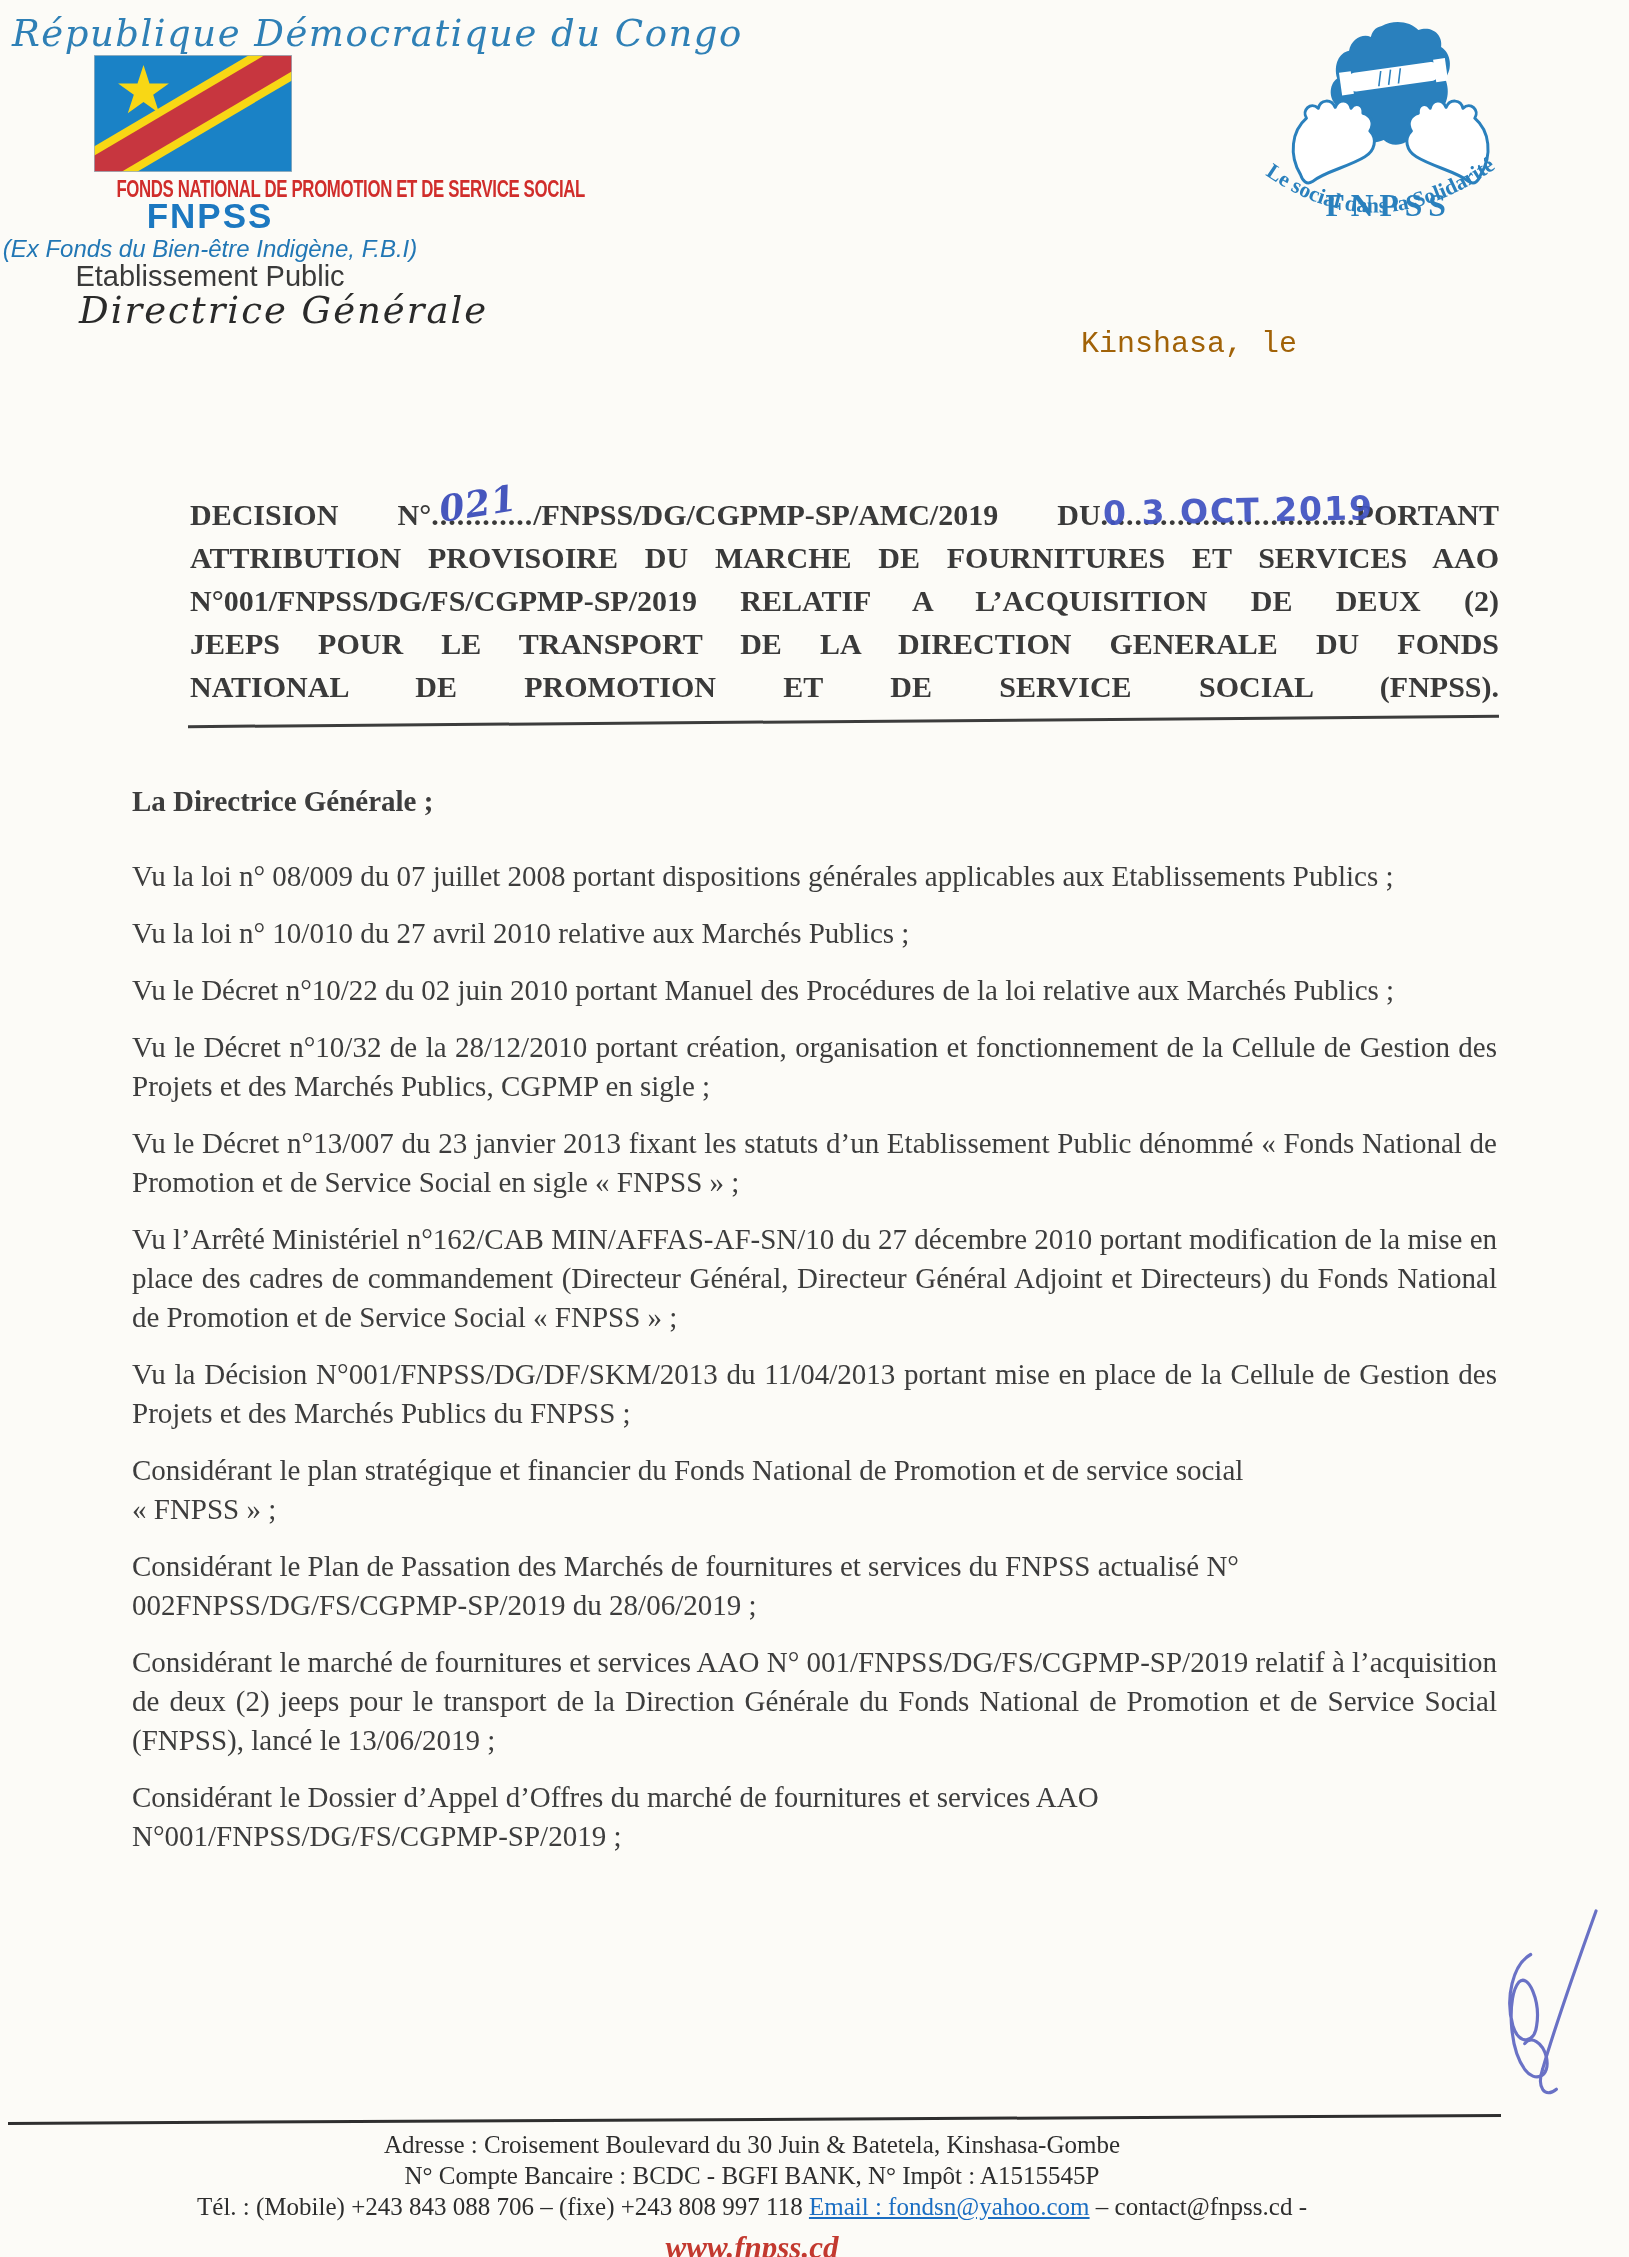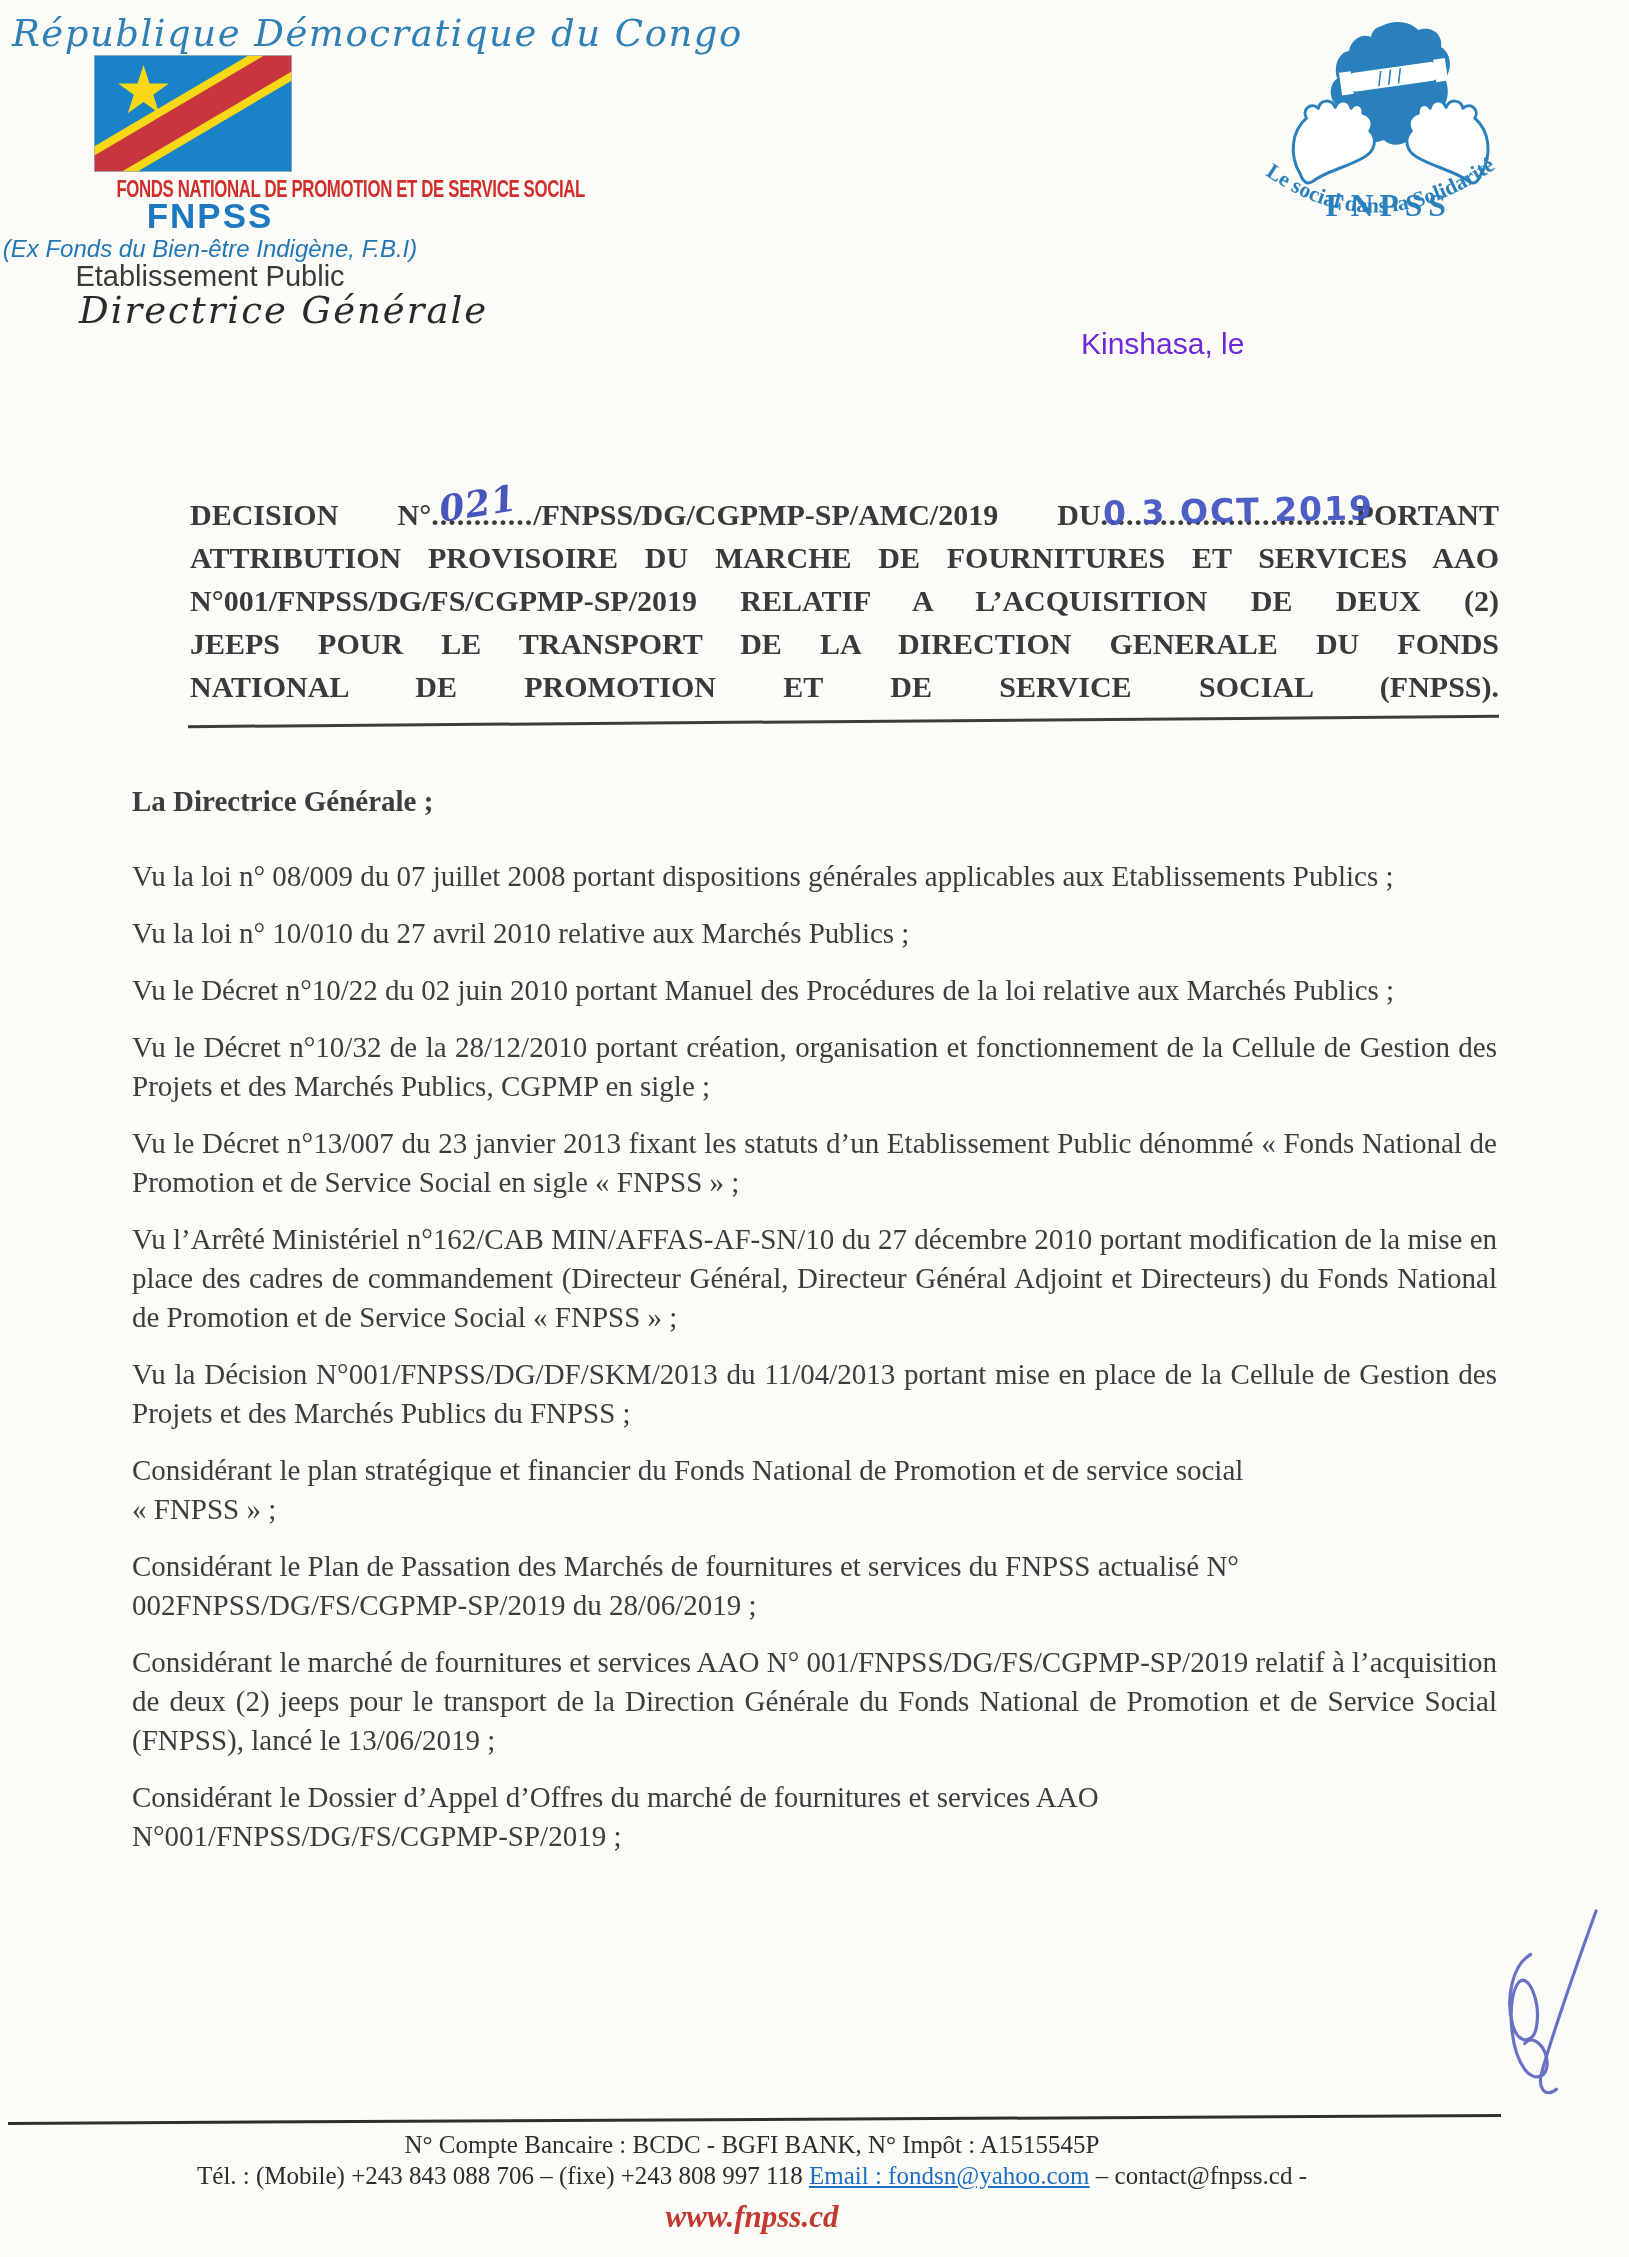--- a/index.html
+++ b/index.html
@@ -40,22 +40,22 @@
     font-family:"Liberation Sans",sans-serif;
     font-size:29px;color:#3a3a3a;
   }
   .director{
     left:79px;top:289px;
     font-family:"DejaVu Serif",serif;font-style:italic;
     font-size:37px;letter-spacing:2px;color:#2a2a2a;white-space:nowrap;
   }
   .kinshasa{
     left:1081px;top:327px;
-    font-family:Liberation Sans, sans-serif;
-    font-size:30px;color:#6d28d9;
+    font-family:Liberation Mono, monospace;
+    font-size:30px;color:#a16207;
   }
   .emblem{left:1255px;top:16px;}
 
   
   .title-block{
     left:190px;top:493px;width:1309px;
     font-weight:bold;font-size:30px;line-height:43px;color:#3a3a3a;
   }
   .tl{text-align:justify;text-align-last:justify;}
   .tl-last{text-align:right;}
@@ -188,17 +188,18 @@
   <g fill="none" stroke="#5a63c0" stroke-width="3.2" stroke-linecap="round" opacity="0.9">
     <path d="M118,8 C100,58 78,120 64,168"></path>
     <path d="M52,52 C34,62 26,96 34,124 C40,144 56,142 58,124 C62,100 50,70 40,80
              C28,94 30,146 46,168 C56,182 72,176 68,156 C64,140 52,134 46,142"></path>
     <path d="M64,168 C58,186 66,198 78,188"></path>
   </g>
 </svg>
 
 <div class="abs footer-rule"></div>
 <div class="abs footer">
+  <div>Adresse : Croisement Boulevard du 30 Juin &amp; Batetela, Kinshasa-Gombe</div>
   <div>N° Compte Bancaire : BCDC - BGFI BANK, N° Impôt : A1515545P</div>
   <div><span>Tél. : (Mobile) +243 843 088 706  – (fixe) +243 808 997 118 </span><span class="email">Email : fondsn@yahoo.com</span><span> – contact@fnpss.cd -</span></div>
   <div class="website">www.fnpss.cd</div>
 </div>
 
 
 </body></html>

